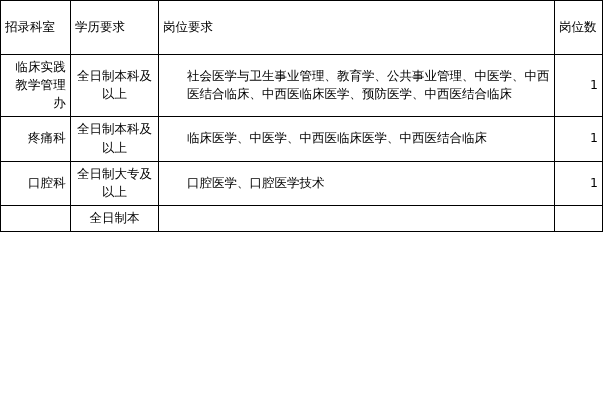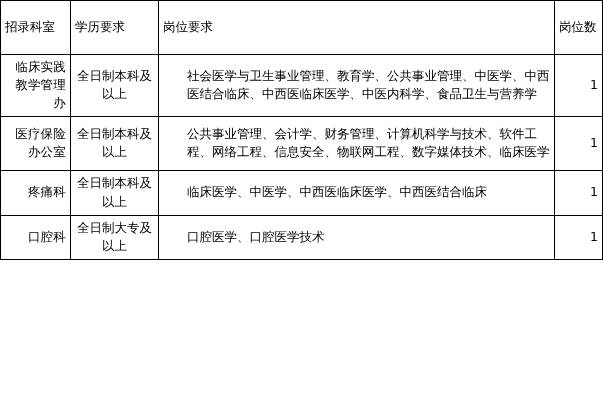--- a/index.html
+++ b/index.html
@@ -113,36 +113,36 @@
         <th class="h-dept">招录科室</th>
         <th class="h-edu">学历要求</th>
         <th class="h-req">岗位要求</th>
         <th class="h-num">岗位数</th>
       </tr>
     </thead>
     <tbody>
       <tr class="r1">
         <td class="dept">临床实践教学管理办</td>
         <td class="edu">全日制本科及以上</td>
-        <td class="req indent-center">社会医学与卫生事业管理、教育学、公共事业管理、中医学、中西医结合临床、中西医临床医学、中医内科学、食品卫生与营养学</td>
-        <td class="num">1</td>
-      </tr>
-      <tr class="r3">
-        <td class="dept">医疗保险办公室</td>
-        <td class="edu">全日制本科及以上</td>
-        <td class="req indent-center">公共事业管理、会计学、财务管理、计算机科学与技术、软件工程、网络工程、信息安全、物联网工程、数字媒体技术、临床医学</td>
+        <td class="req indent-center">社会医学与卫生事业管理、教育学、公共事业管理、中医学、中西医结合临床、中西医临床医学、预防医学、中西医结合临床</td>
         <td class="num">1</td>
       </tr>
       <tr class="r4">
         <td class="dept">疼痛科</td>
         <td class="edu">全日制本科及以上</td>
         <td class="req indent-center">临床医学、中医学、中西医临床医学、中西医结合临床</td>
         <td class="num">1</td>
       </tr>
       <tr class="r6">
         <td class="dept">口腔科</td>
         <td class="edu">全日制大专及以上</td>
         <td class="req indent-center">口腔医学、口腔医学技术</td>
         <td class="num">1</td>
       </tr>
+      <tr class="r7">
+        <td class="dept clip"></td>
+        <td class="edu clip">全日制本</td>
+        <td class="req clip"></td>
+        <td class="num clip"></td>
+      </tr>
     </tbody>
   </table>
 </div>
 
 </body></html>

